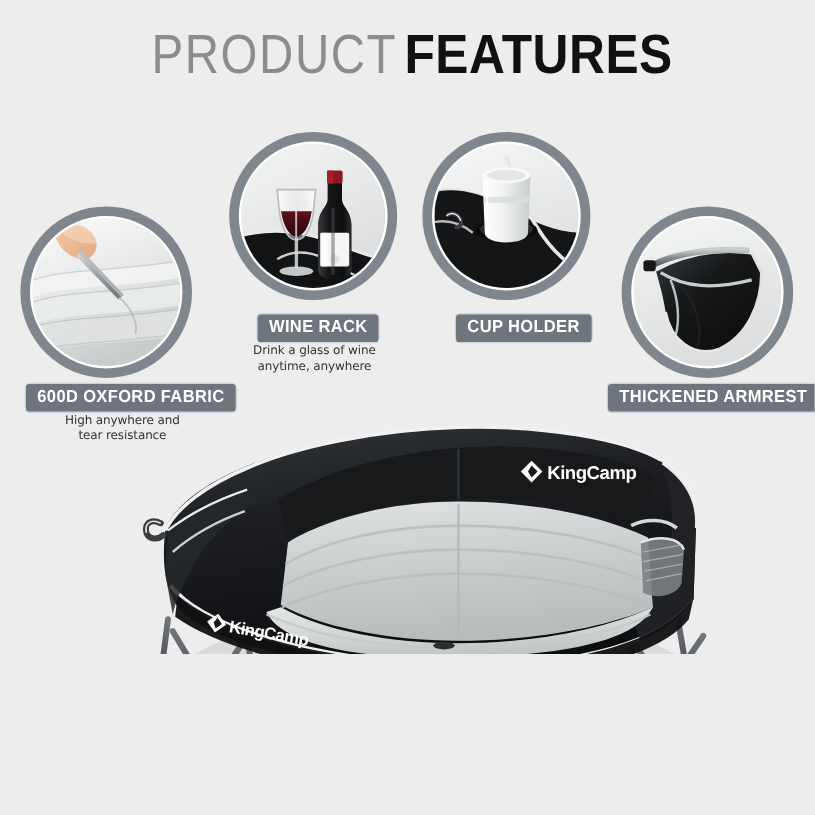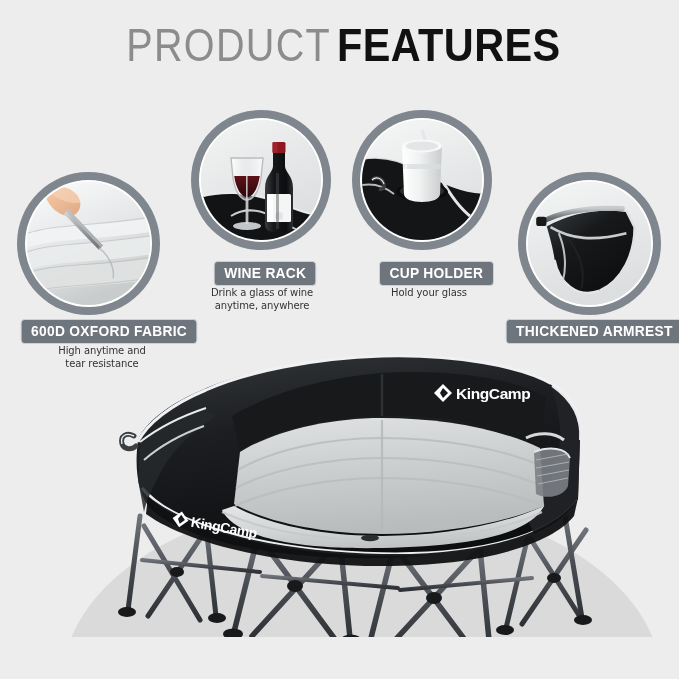--- a/index.html
+++ b/index.html
@@ -9,21 +9,21 @@
   body {
     width: 679px;
     height: 679px;
     background: #ededed;
     font-family: "Liberation Sans", sans-serif;
     overflow: hidden;
   }
   #page {
     position: relative;
     width: 679px;
-    height: 637px;
+    height: 545px;
     background: #ededed;
     overflow: hidden;
   }
 
   
   #title {
     position: absolute;
     left: 0;
     top: 22px;
     width: 679px;
@@ -294,25 +294,24 @@
         </svg>
       </div>
     </div>
   </div>
 
   <div class="badge" style="left:16px; top:319px;">600D OXFORD FABRIC</div>
   <div class="badge" style="left:211px; top:261px;">WINE RACK</div>
   <div class="badge" style="left:376px; top:261px;">CUP HOLDER</div>
   <div class="badge" style="left:501px; top:319px;">THICKENED ARMREST</div>
 
-  <div class="caption" style="left:12px; top:344px; width:180px;">High anytime and
+  <div class="caption" style="left:12px; top:344px; width:180px;">High anywhere and
 tear resistance</div>
   <div class="caption" style="left:185px; top:286px; width:154px;">Drink a glass of wine
 anytime, anywhere</div>
-  <div class="caption" style="left:362px; top:286px; width:134px;">Hold your glass</div>
 
   <div id="chair-wrap">
     <svg viewBox="0 0 540 340" width="540" height="340">
       <defs>
         <linearGradient id="blackShell" x1="0" y1="0" x2="0.3" y2="1">
           <stop offset="0%" stop-color="#34373a"></stop>
           <stop offset="40%" stop-color="#1c1e21"></stop>
           <stop offset="100%" stop-color="#0d0e10"></stop>
         </linearGradient>
         <linearGradient id="padGray" x1="0" y1="0" x2="0.2" y2="1">

